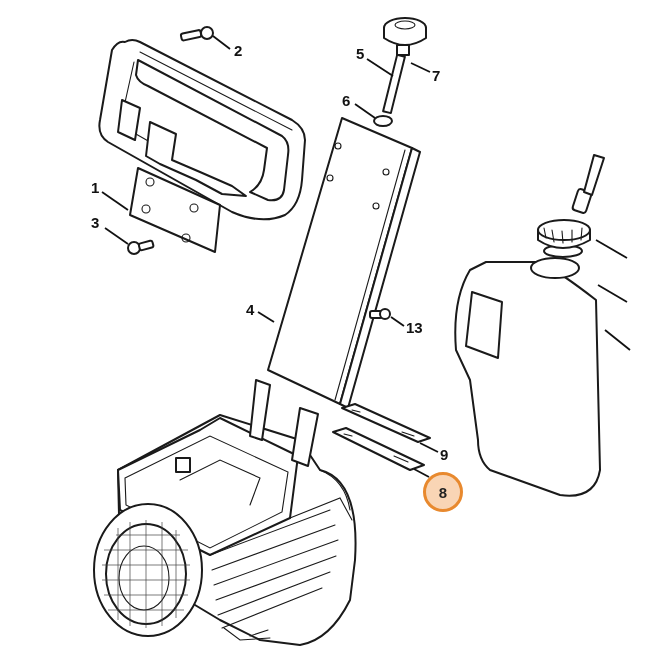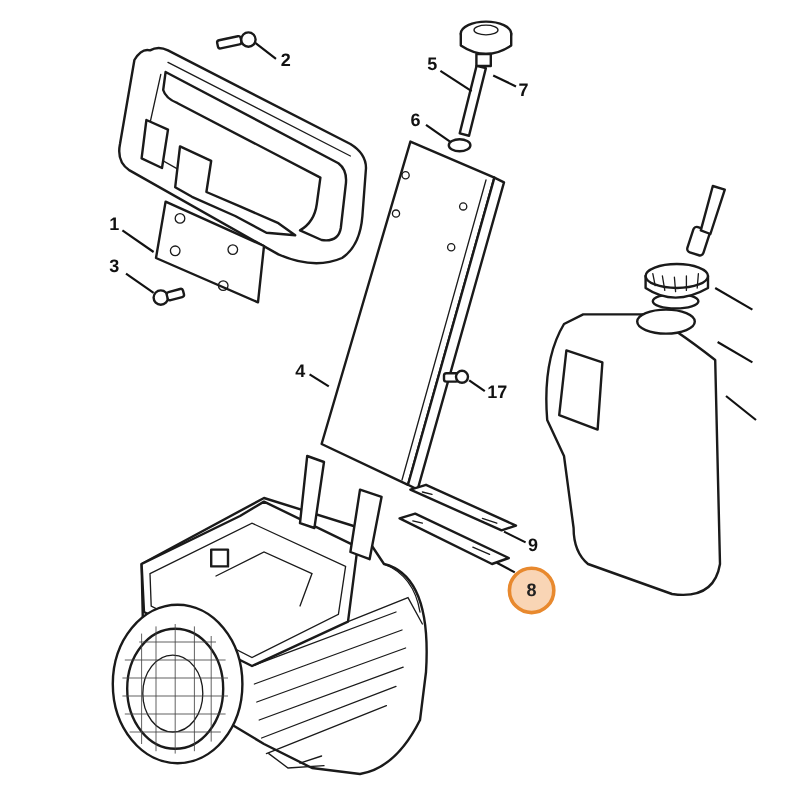--- a/index.html
+++ b/index.html
@@ -123,20 +123,20 @@
   </g>
 </svg>
 
 <span class="lbl" style="left:234px;top:43px;">2</span>
 <span class="lbl" style="left:91px;top:180px;">1</span>
 <span class="lbl" style="left:91px;top:215px;">3</span>
 <span class="lbl" style="left:246px;top:302px;">4</span>
 <span class="lbl" style="left:356px;top:46px;">5</span>
 <span class="lbl" style="left:432px;top:68px;">7</span>
 <span class="lbl" style="left:342px;top:93px;">6</span>
-<span class="lbl" style="left:406px;top:320px;">17</span>
+<span class="lbl" style="left:406px;top:320px;">13</span>
 <span class="lbl" style="left:440px;top:447px;">9</span>
 <div class="hl" style="left:423px;top:472px;">
   <span>8</span>
 </div>
 <span class="lbl" style="left:640px;top:255px;"></span>
 <span class="lbl" style="left:640px;top:300px;"></span>
 <span class="lbl" style="left:640px;top:350px;"></span>
 
 </body></html>

